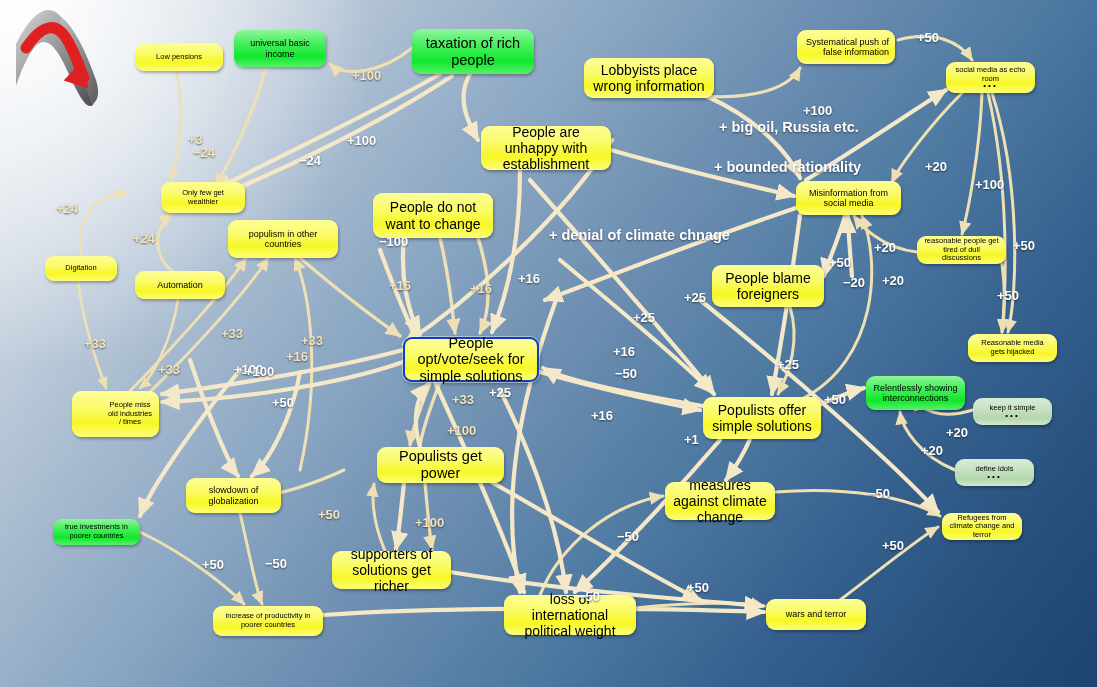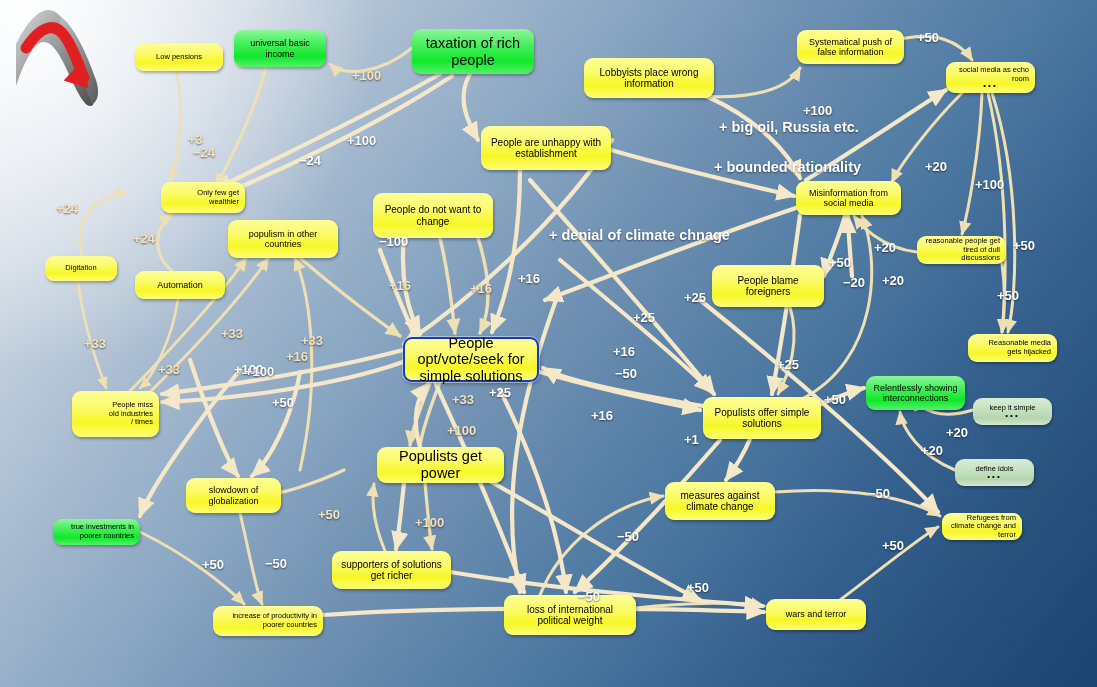--- a/index.html
+++ b/index.html
@@ -37,23 +37,23 @@
     background:linear-gradient(180deg,#fdfd96 0%,#fbfb6e 35%,#f7f725 70%,#fdfd7a 100%);
   }
   .green{
     background:linear-gradient(180deg,#8df79a 0%,#48ef5e 35%,#10e82c 72%,#57f06a 100%);
   }
   .palegreen{
     background:linear-gradient(180deg,#d9ecd6 0%,#c4e0bf 45%,#b4d6ae 75%,#d2e8cd 100%);
   }
   .sel{border:2px solid #0d3fc6;box-shadow:0 0 0 1px rgba(255,255,255,0.45),1px 2px 4px rgba(0,0,0,.35);}
   .t-big{font-size:14.5px;}
-  .t-mid{font-size:10px;}
+  .t-mid{font-size:14px;}
   .t-sm{font-size:9px;}
-  .t-xs{font-size:7.5px;text-align:right;}
+  .t-xs{font-size:7.5px;}
   .dots{font-size:8px;letter-spacing:2px;line-height:.7;}
   .stack{display:flex;flex-direction:column;align-items:center;justify-content:center;}
 
   
   .wt{
     position:absolute;white-space:nowrap;
     font-weight:bold;font-size:13px;
     text-shadow:0 1px 2px rgba(0,0,0,.55);
     pointer-events:none;
   }
@@ -245,21 +245,21 @@
       <div class="node green t-big" style="left: 412px; top: 29px; width: 122px; height: 45px;">
         <div class="stack">
           <span>taxation of rich people</span>
         </div>
       </div>
       <div class="node yellow t-mid" style="left: 584px; top: 58px; width: 130px; height: 40px;">
         <div class="stack">
           <span>Lobbyists place wrong information</span>
         </div>
       </div>
-      <div class="node yellow t-sm" style="left: 797px; top: 30px; width: 107px; height: 34px;">
+      <div class="node yellow t-sm" style="left: 797px; top: 30px; width: 98px; height: 34px; text-align: right;">
         <div class="stack">
           <span>Systematical push of false information</span>
         </div>
       </div>
       <div class="node yellow t-xs" style="left: 946px; top: 62px; width: 89px; height: 31px;">
         <div class="stack">
           <span>social media as echo room</span>
           <span class="dots">•••</span>
         </div>
       </div>

